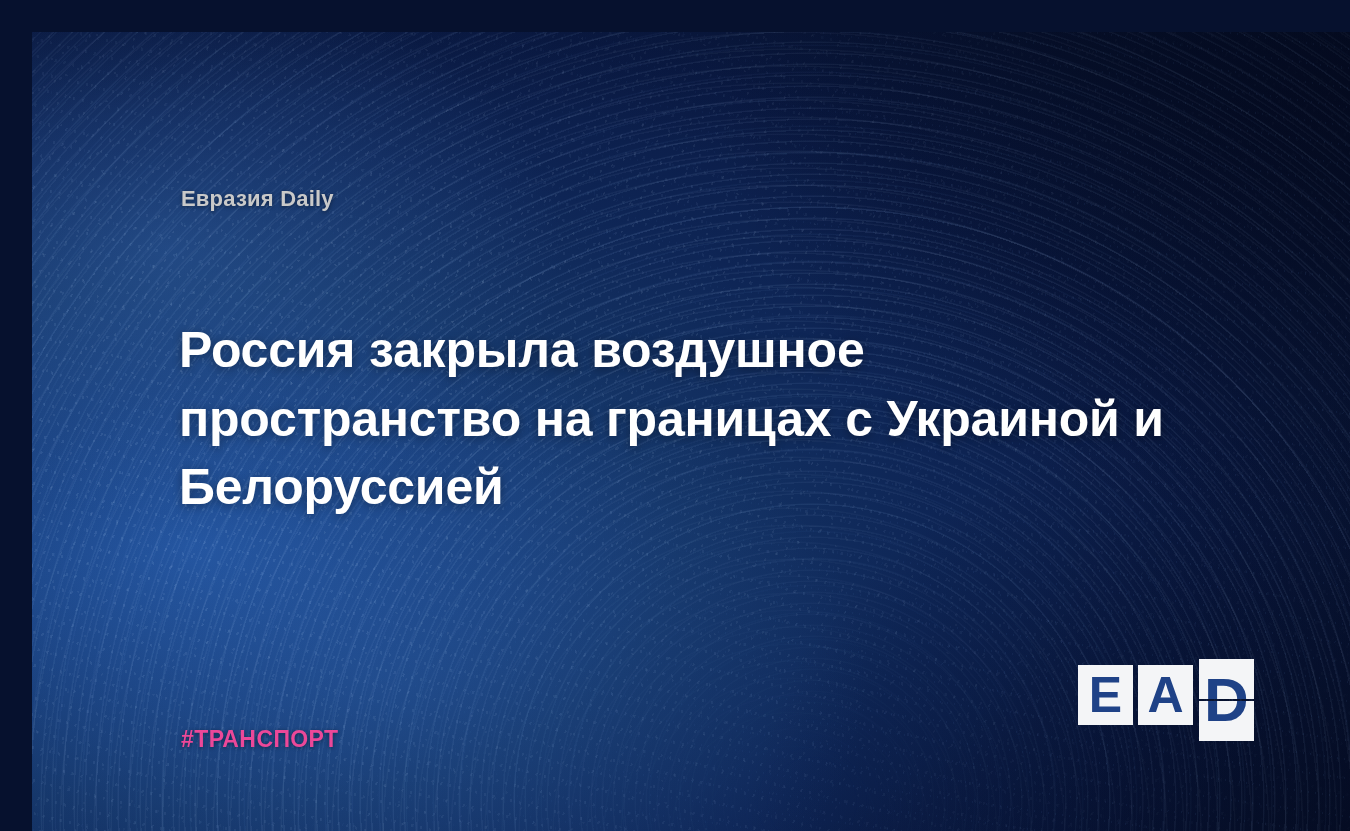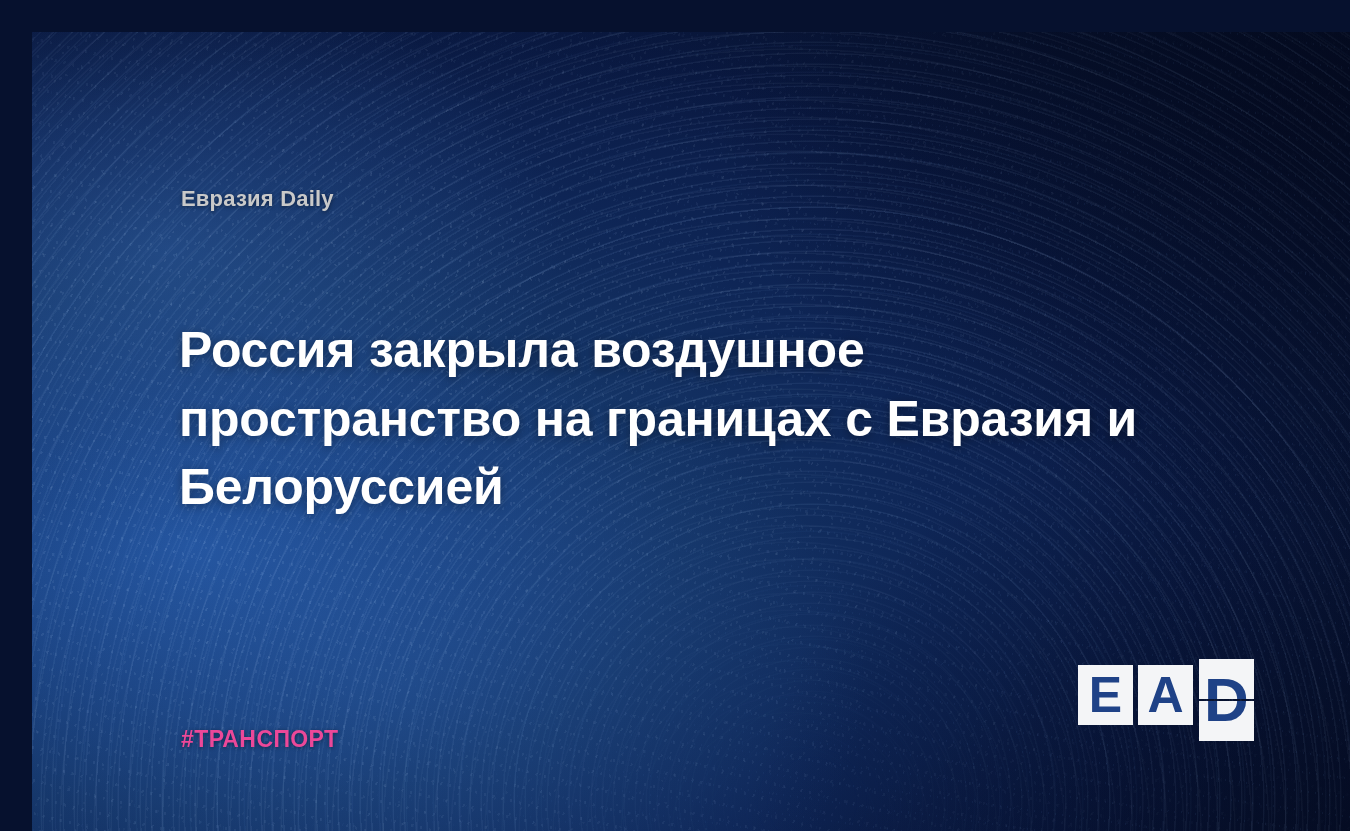--- a/index.html
+++ b/index.html
@@ -196,21 +196,21 @@
   <div class="bg-arcs b"></div>
   <div class="bg-specks"></div>
   <div class="bg-specks two"></div>
   <div class="bg-streaks"></div>
   <div class="bg-vignette"></div>
 
   <div class="content">
 
     <div class="brand">Евразия Daily</div>
 
-    <h1 class="headline">Россия закрыла воздушное пространство на границах с Евразия и Белоруссией</h1>
+    <h1 class="headline">Россия закрыла воздушное пространство на границах с Украиной и Белоруссией</h1>
 
     <div class="hashtag">#ТРАНСПОРТ</div>
 
     <div class="logo">
 
       <div class="logo-tile tile-e">
         <span class="logo-glyph">E</span>
       </div>
 
       <div class="logo-tile tile-a">

